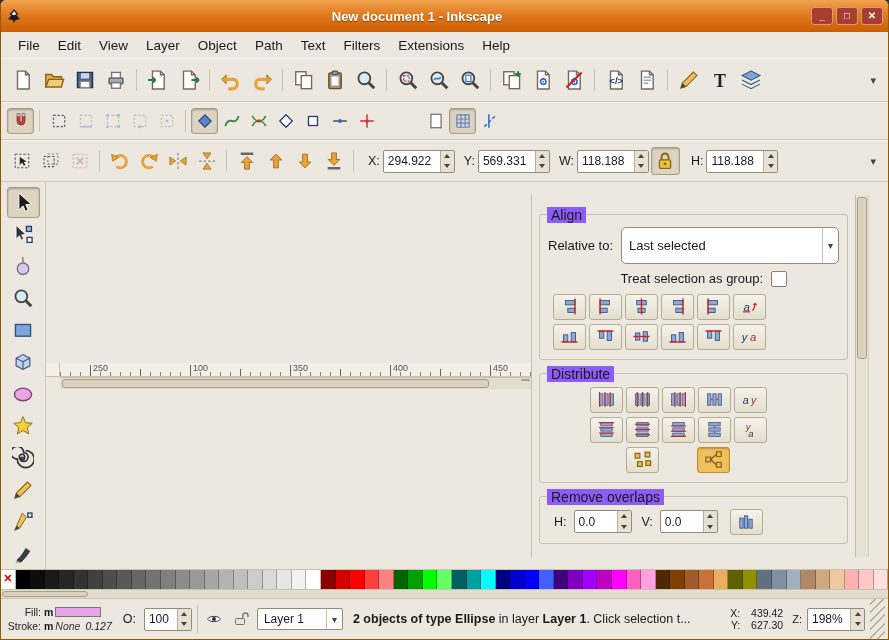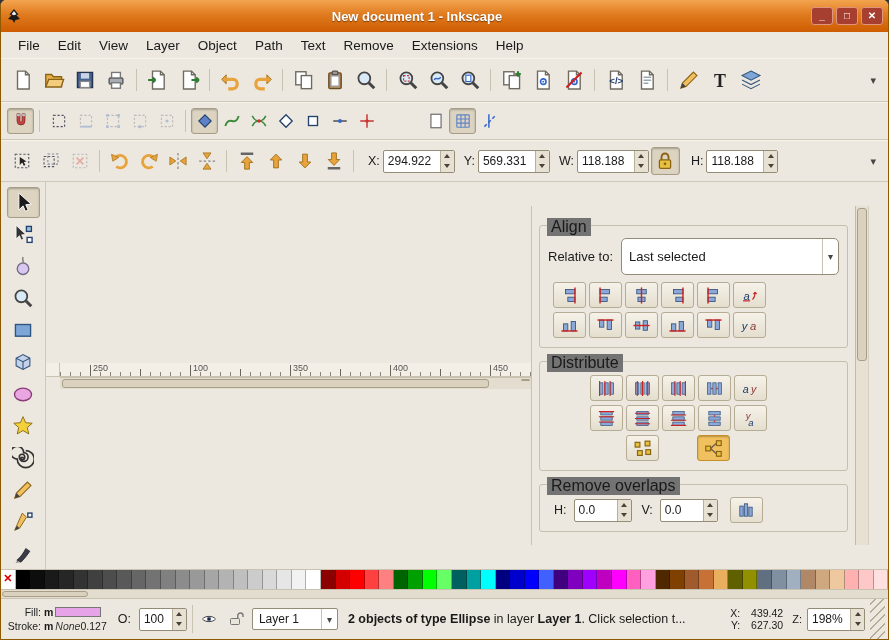--- a/index.html
+++ b/index.html
@@ -63,21 +63,21 @@
   .vsb .thumb{position:absolute;left:1px;right:1px;top:2px;height:92%;background:#DAD2BF;border:1px solid #A89E88;border-radius:3px;box-sizing:border-box;}
   .hsbrow{height:12px;flex:none;display:flex;}
   .hsbspacer{width:14px;flex:none;background:#EDE8DF;}
   .hsb{flex:1;position:relative;background:#E3DDCF;border-top:1px solid #C9C2B0;box-sizing:border-box;}
   .hsb .thumb{position:absolute;top:1px;bottom:1px;left:2px;width:93%;background:#DAD2BF;border:1px solid #A89E88;border-radius:3px;box-sizing:border-box;}
   .hsbcorner{width:12px;flex:none;background:#E3DDCF;border-top:1px solid #C9C2B0;box-sizing:border-box;}
   
   .panelwrap{flex:1;display:flex;border-left:1px solid #C9C2B0;background:#EDE8DF;min-height:0;}
   .panel{flex:1;padding-top:10px;overflow:hidden;font-size:13px;}
   .frame{border:1px solid #C6BFAC;border-radius:3px;margin:9px 7px 13px 7px;padding:9px 6px 5px 6px;position:relative;}
-  .ftitle{position:absolute;top:-8px;left:7px;background:#737373;padding:0 4px;font-size:16px;}
+  .ftitle{position:absolute;top:-8px;left:7px;background:#8b5cf6;padding:0 4px;font-size:14px;}
   .rowline{display:flex;align-items:center;margin:3px 2px 7px 2px;}
   .rowline.grp{justify-content:flex-end;padding-right:52px;margin-top:0;}
   .combo{flex:1;margin-left:8px;height:37px;background:#fff;border:1px solid #958C78;border-radius:5px;display:flex;align-items:center;padding-left:7px;font-size:13px;box-sizing:border-box;}
   .carr{margin-left:auto;border-left:1px solid #C9C2B0;align-self:stretch;display:flex;align-items:center;padding:0 5px;color:#444;font-size:10px;}
   .checkbox{width:14px;height:14px;background:#fff;border:1px solid #887F6C;border-radius:2px;margin-left:8px;flex:none;}
   .btnrow{display:flex;gap:3px;margin:4px 2px;padding-left:5px;}
   .pbtn{width:33px;height:26px;display:flex;align-items:center;justify-content:center;background:linear-gradient(#F6F2E9,#E4DECE);border:1px solid #B5AC96;border-radius:3px;box-sizing:border-box;}
   .panelscroll{width:13px;flex:none;background:#E6E1D3;border-left:1px solid #C2BBA8;position:relative;box-sizing:border-box;}
   .panelscroll .thumb{position:absolute;left:1px;right:1px;top:2px;height:45%;background:#DAD2BF;border:1px solid #A89E88;border-radius:3px;box-sizing:border-box;}
   .rightgutter{width:19px;flex:none;border-left:1px solid #D5CFC0;background:#EDE8DF;}
@@ -89,21 +89,21 @@
   .pscroll{height:9px;flex:none;background:#E3DDCF;border-top:1px solid #C9C2B0;position:relative;box-sizing:border-box;}
   .pthumb{position:absolute;left:1px;top:1px;bottom:1px;width:86px;background:#DAD2BF;border:1px solid #A89E88;border-radius:3px;box-sizing:border-box;}
   
   .statusbar{height:40px;flex:none;display:flex;align-items:center;gap:5px;padding:0 3px;border-top:1px solid #C9C2B0;background:#EDE8DF;font-size:12px;}
   .fsblock{display:flex;flex-direction:column;justify-content:center;gap:1px;font-size:10.5px;flex:none;}
   .fsrow{display:flex;align-items:center;height:13px;}
   .fslabel{width:37px;text-align:right;margin-right:3px;color:#222;}
   .fsm{font-weight:bold;margin-right:2px;}
   .fswatch{width:46px;height:10px;border:1px solid #777;box-sizing:border-box;}
   .fsnone{font-style:italic;color:#333;}
-  .fsw{}
+  .fsw{margin-left:5px;font-style:italic;}
   .sbsep{width:1px;height:28px;background:#C9C2B0;flex:none;}
   .sbtn{width:20px;height:20px;display:flex;align-items:center;justify-content:center;border:1px solid transparent;border-radius:2px;flex:none;}
   .laycombo{height:22px;min-width:86px;background:#fff;border:1px solid #958C78;border-radius:2px;display:flex;align-items:center;padding-left:6px;font-size:12px;box-sizing:border-box;flex:none;}
   .sbmsg{flex:1;padding:0 5px;font-size:12.5px;white-space:nowrap;overflow:hidden;text-overflow:ellipsis;}
   .xyblock{display:flex;flex-direction:column;font-size:10.5px;line-height:12px;text-align:right;flex:none;}
   .xyrow{display:flex;justify-content:flex-end;gap:3px;}
   .xyval{min-width:40px;text-align:right;}
   .zlabel{font-size:11px;margin-left:4px;}
   .grip{width:15px;align-self:stretch;flex:none;background:
      repeating-linear-gradient(135deg,transparent 0 3px,#B5AC96 3px 4.5px,transparent 4.5px 6px);}
@@ -129,21 +129,21 @@
   </div>
 
   <div class="menubar" id="menubar">
       <span class="mitem">File</span>
       <span class="mitem">Edit</span>
       <span class="mitem">View</span>
       <span class="mitem">Layer</span>
       <span class="mitem">Object</span>
       <span class="mitem">Path</span>
       <span class="mitem">Text</span>
-      <span class="mitem">Remove</span>
+      <span class="mitem">Filters</span>
       <span class="mitem">Extensions</span>
       <span class="mitem">Help</span>
     </div>
 
   <div class="toolbar tb1" id="tb1">
       <div class="tbtn">
         <svg viewBox="0 0 16 16" width="22" height="22">
           <path d="M4 1.5 H9.8 L12.5 4.2 V14.5 H4 Z" fill="#FFFFFF" stroke="#6F6A60"></path>
           <path d="M9.8 1.5 V4.2 H12.5" fill="none" stroke="#6F6A60"></path>
         </svg>
@@ -666,20 +666,24 @@
       <div class="panel">
 
         <div class="frame">
           <span class="ftitle">Align</span>
           <div class="rowline">
             <span>Relative to:</span>
             <div class="combo">
               <span>Last selected</span>
               <span class="carr">▾</span>
             </div>
+          </div>
+          <div class="rowline grp">
+            <span>Treat selection as group:</span>
+            <span class="checkbox"></span>
           </div>
           <div class="btnrow" id="alignRow1">
               <div class="pbtn">
                 <svg viewBox="0 0 16 16" width="19" height="19">
                   <rect x="4.6" y="3" width="8" height="3.6" fill="#8CA8D8" stroke="#30507C" stroke-width="0.7"></rect>
                   <rect x="6.6" y="9.4" width="6" height="3.6" fill="#8CA8D8" stroke="#30507C" stroke-width="0.7"></rect>
                   <path d="M12.6 1.2 V14.8" stroke="#C22" stroke-width="1.2"></path>
                 </svg>
               </div>
               <div class="pbtn">

